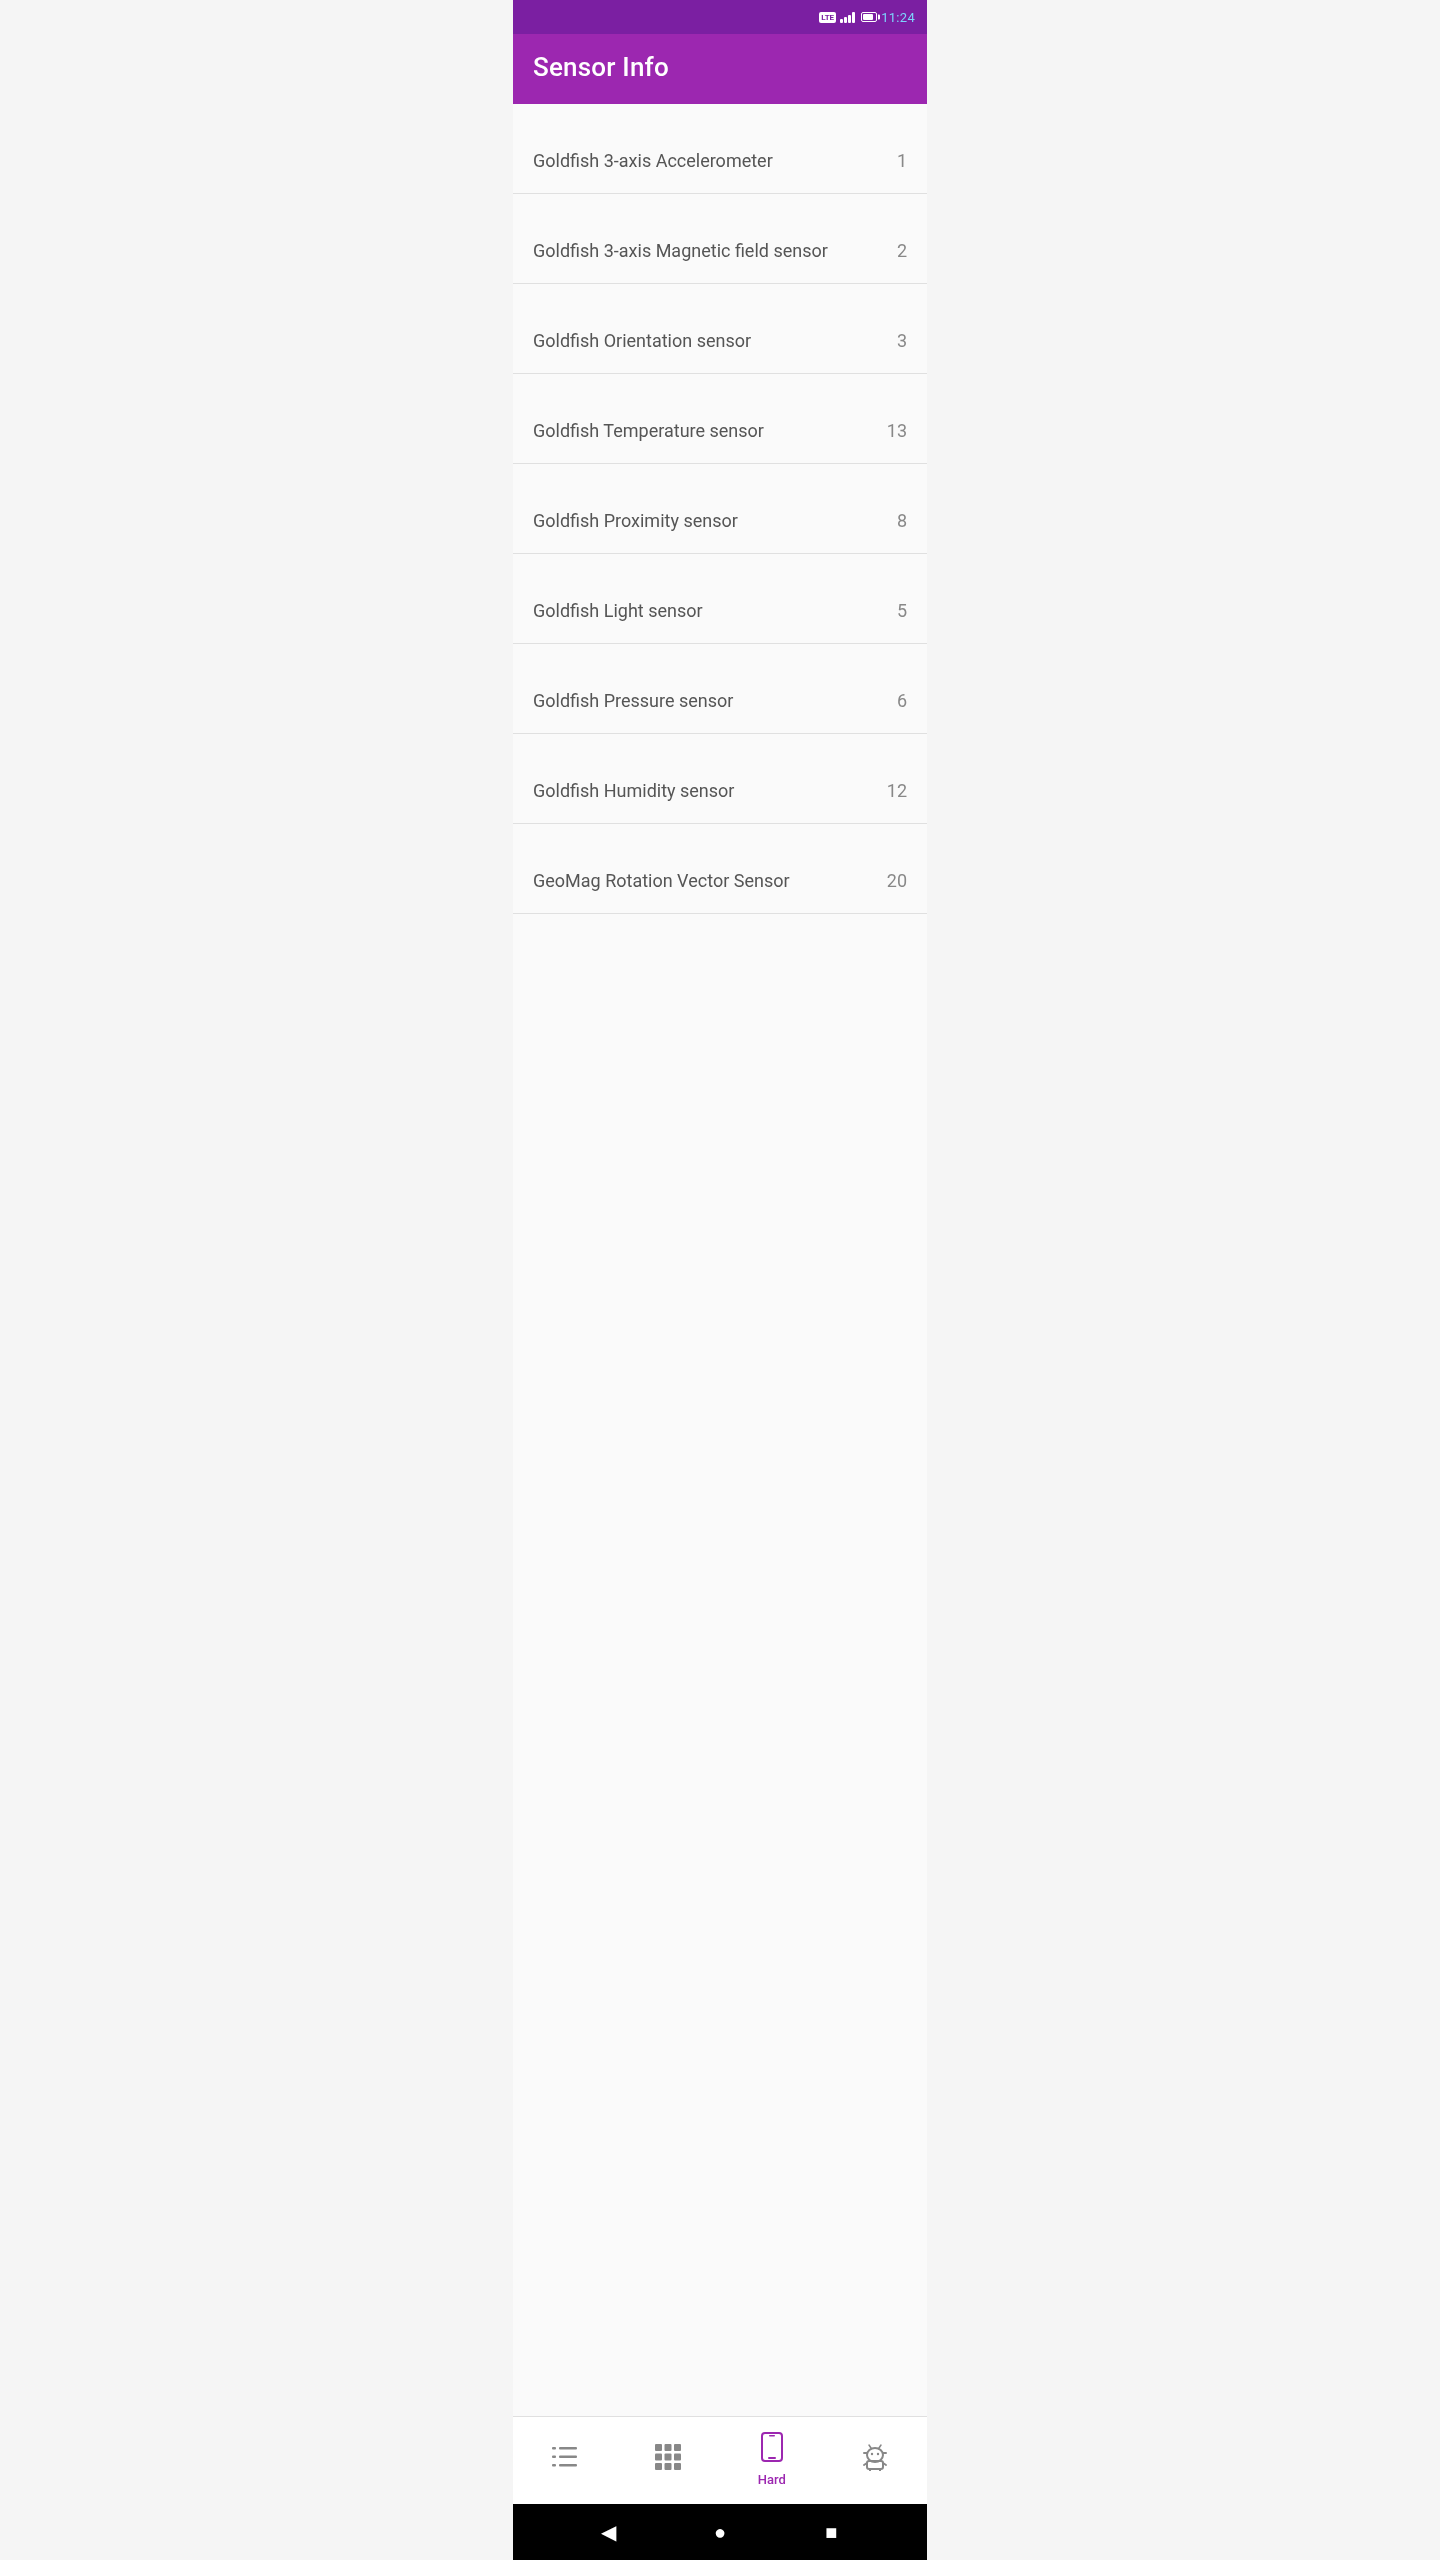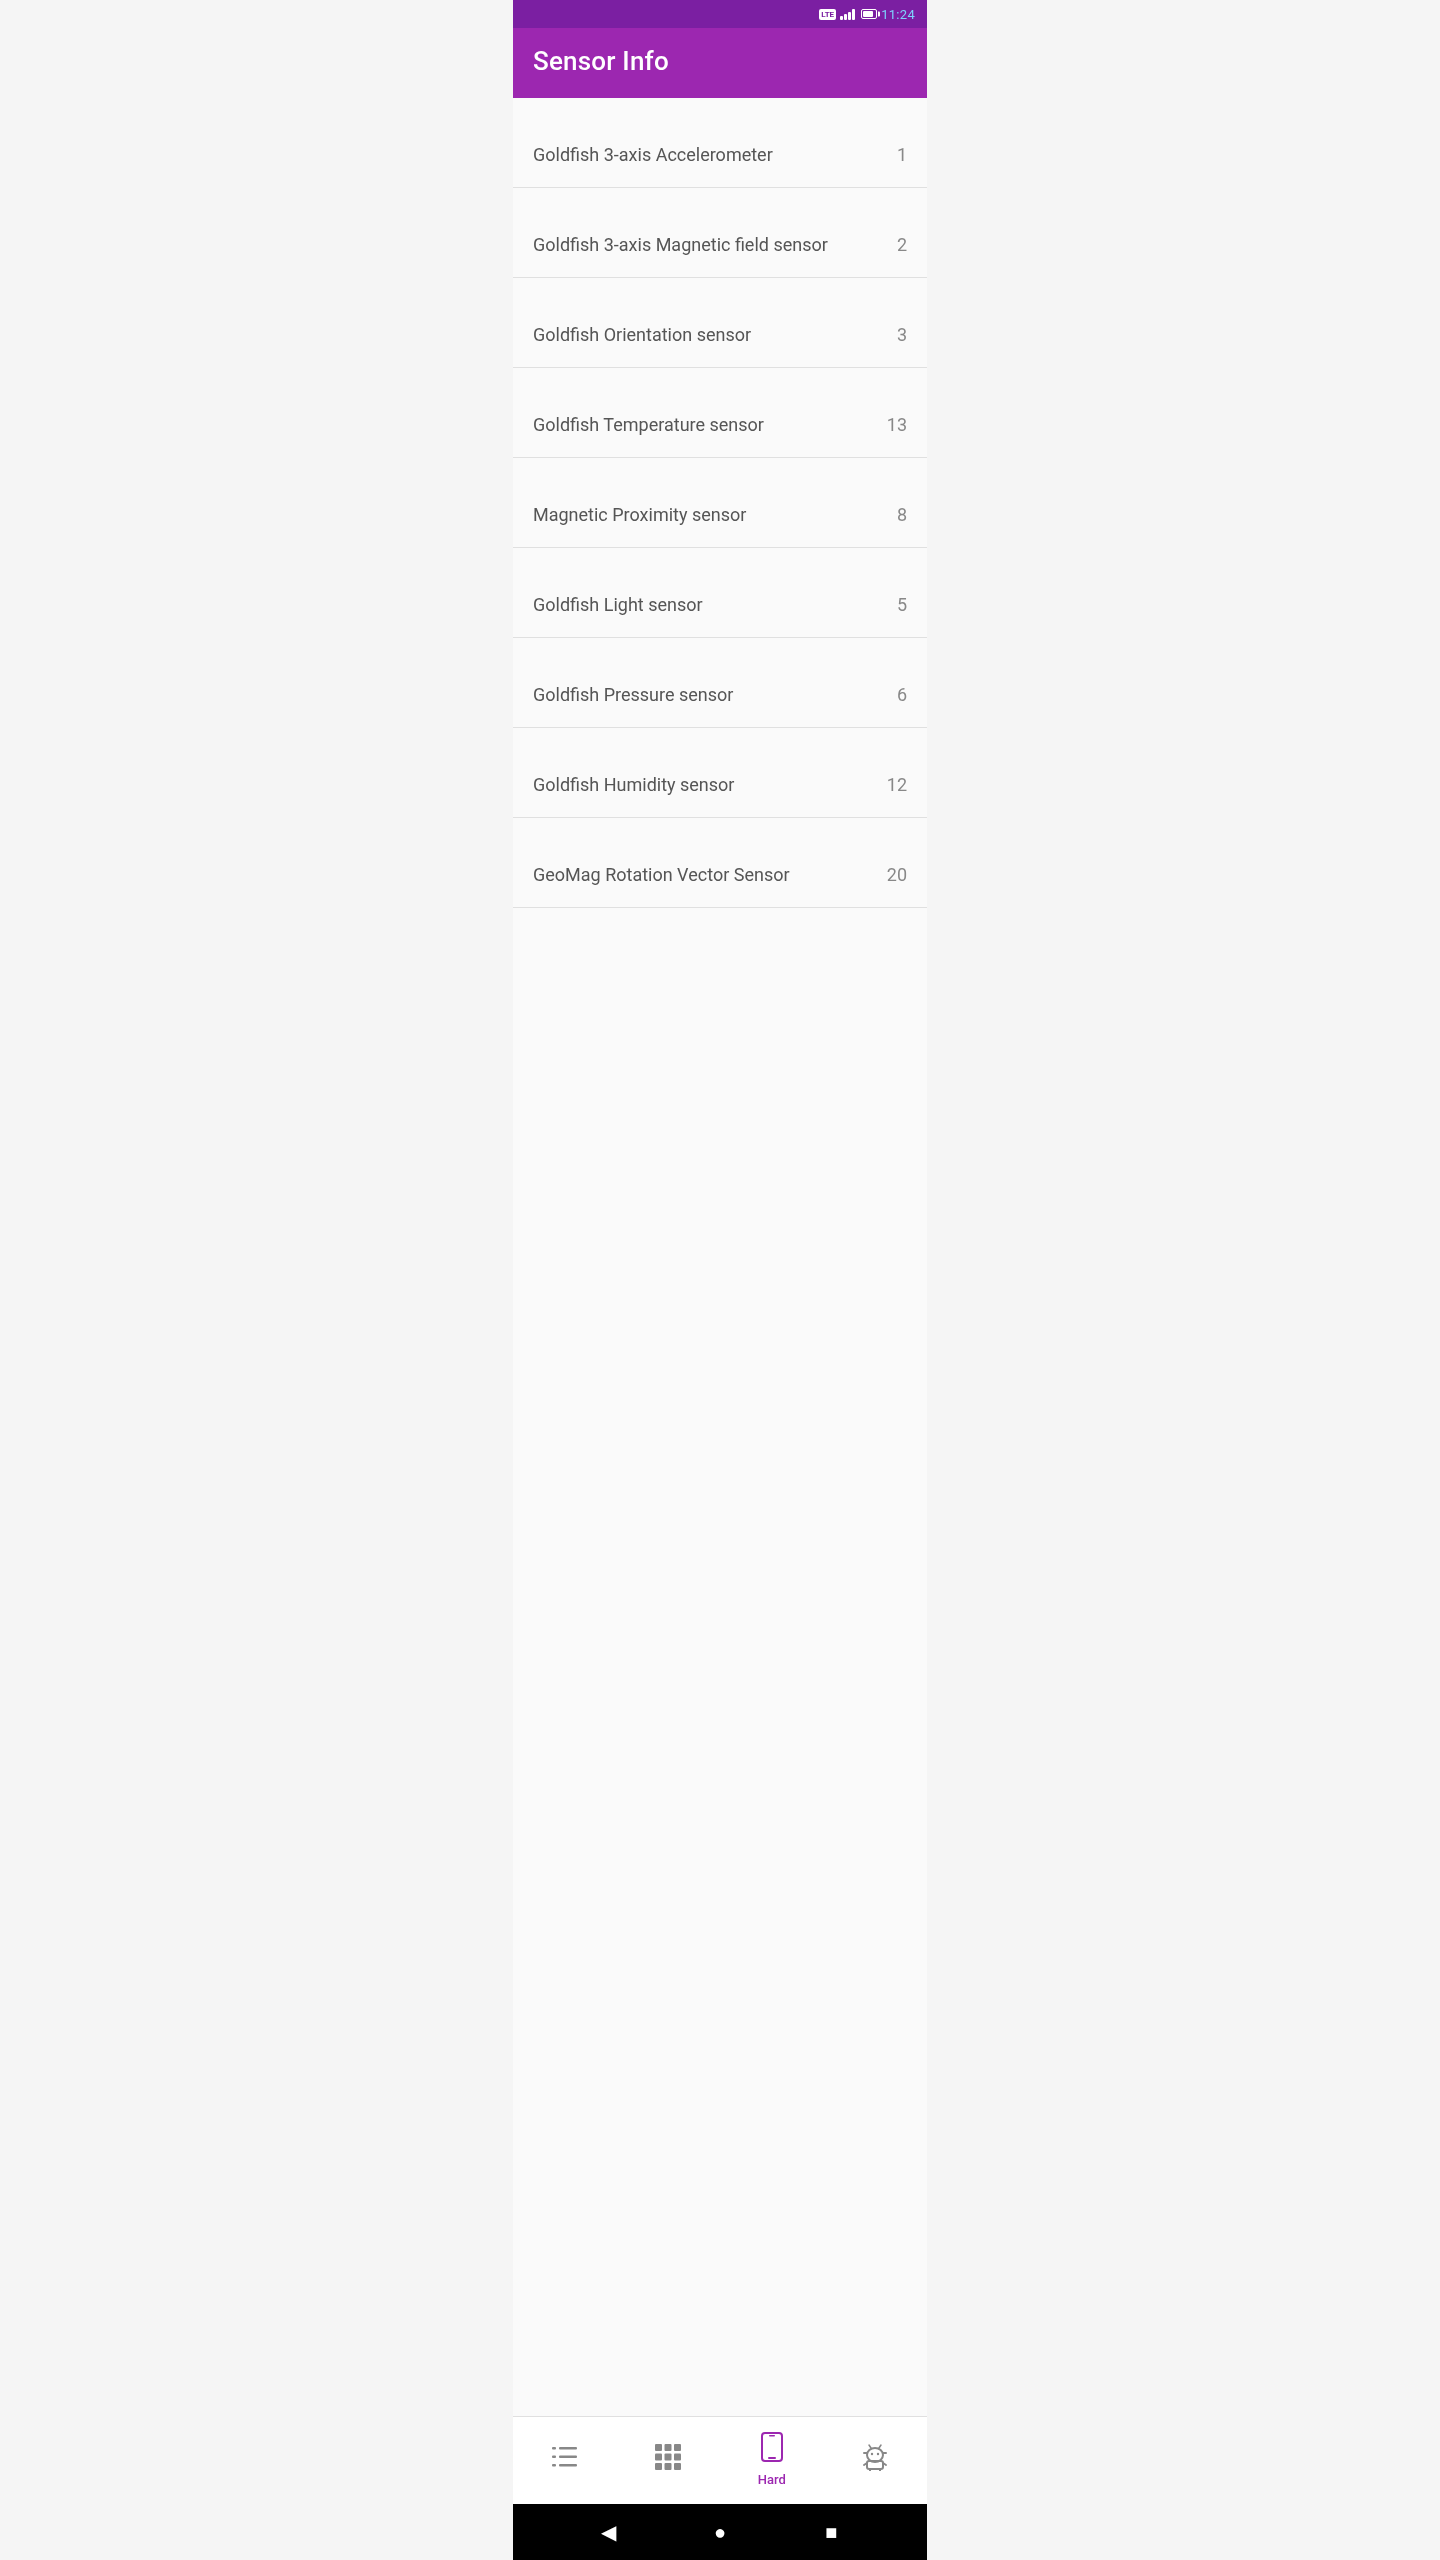--- a/index.html
+++ b/index.html
@@ -16,21 +16,21 @@
       background: #f5f5f5;
       display: flex;
       flex-direction: column;
       margin: 0 auto;
       position: relative;
     }
 
     
     .status-bar {
       background: #7B1FA2;
-      height: 28px;
+      height: 34px;
       display: flex;
       align-items: center;
       justify-content: flex-end;
       padding: 0 12px;
       gap: 6px;
     }
 
     .status-bar-icons {
       display: flex;
       align-items: center;
@@ -245,21 +245,21 @@
     </div>
     <div class="list-item">
       <span class="list-item-name">Goldfish Orientation sensor</span>
       <span class="list-item-number">3</span>
     </div>
     <div class="list-item">
       <span class="list-item-name">Goldfish Temperature sensor</span>
       <span class="list-item-number">13</span>
     </div>
     <div class="list-item">
-      <span class="list-item-name">Magnetic Proximity sensor</span>
+      <span class="list-item-name">Goldfish Proximity sensor</span>
       <span class="list-item-number">8</span>
     </div>
     <div class="list-item">
       <span class="list-item-name">Goldfish Light sensor</span>
       <span class="list-item-number">5</span>
     </div>
     <div class="list-item">
       <span class="list-item-name">Goldfish Pressure sensor</span>
       <span class="list-item-number">6</span>
     </div>

